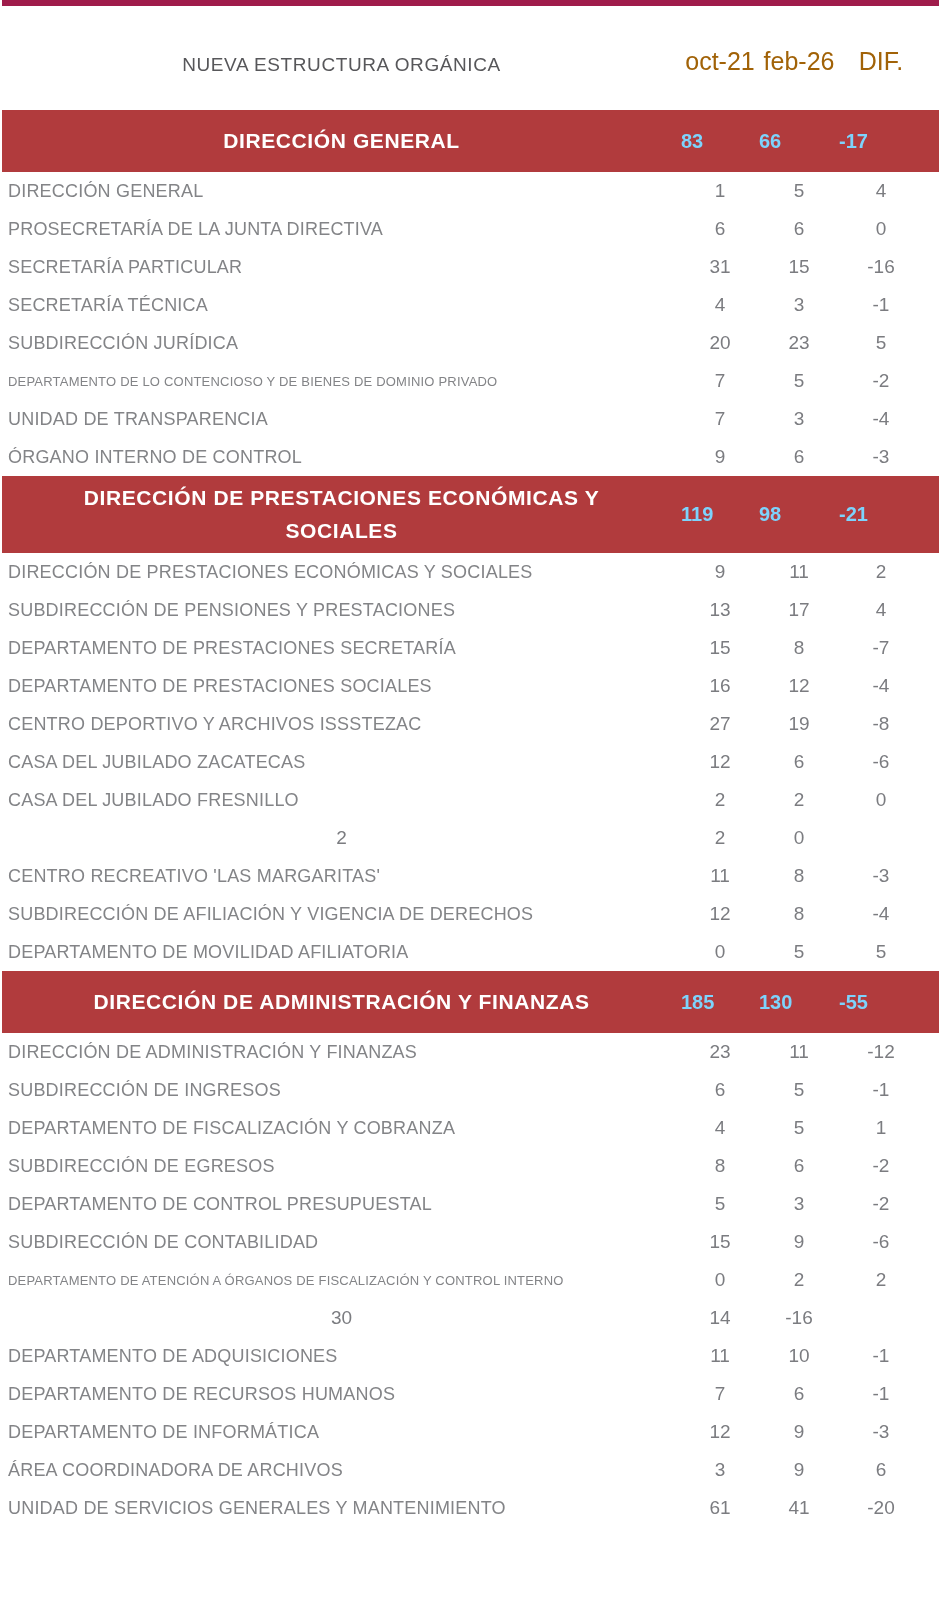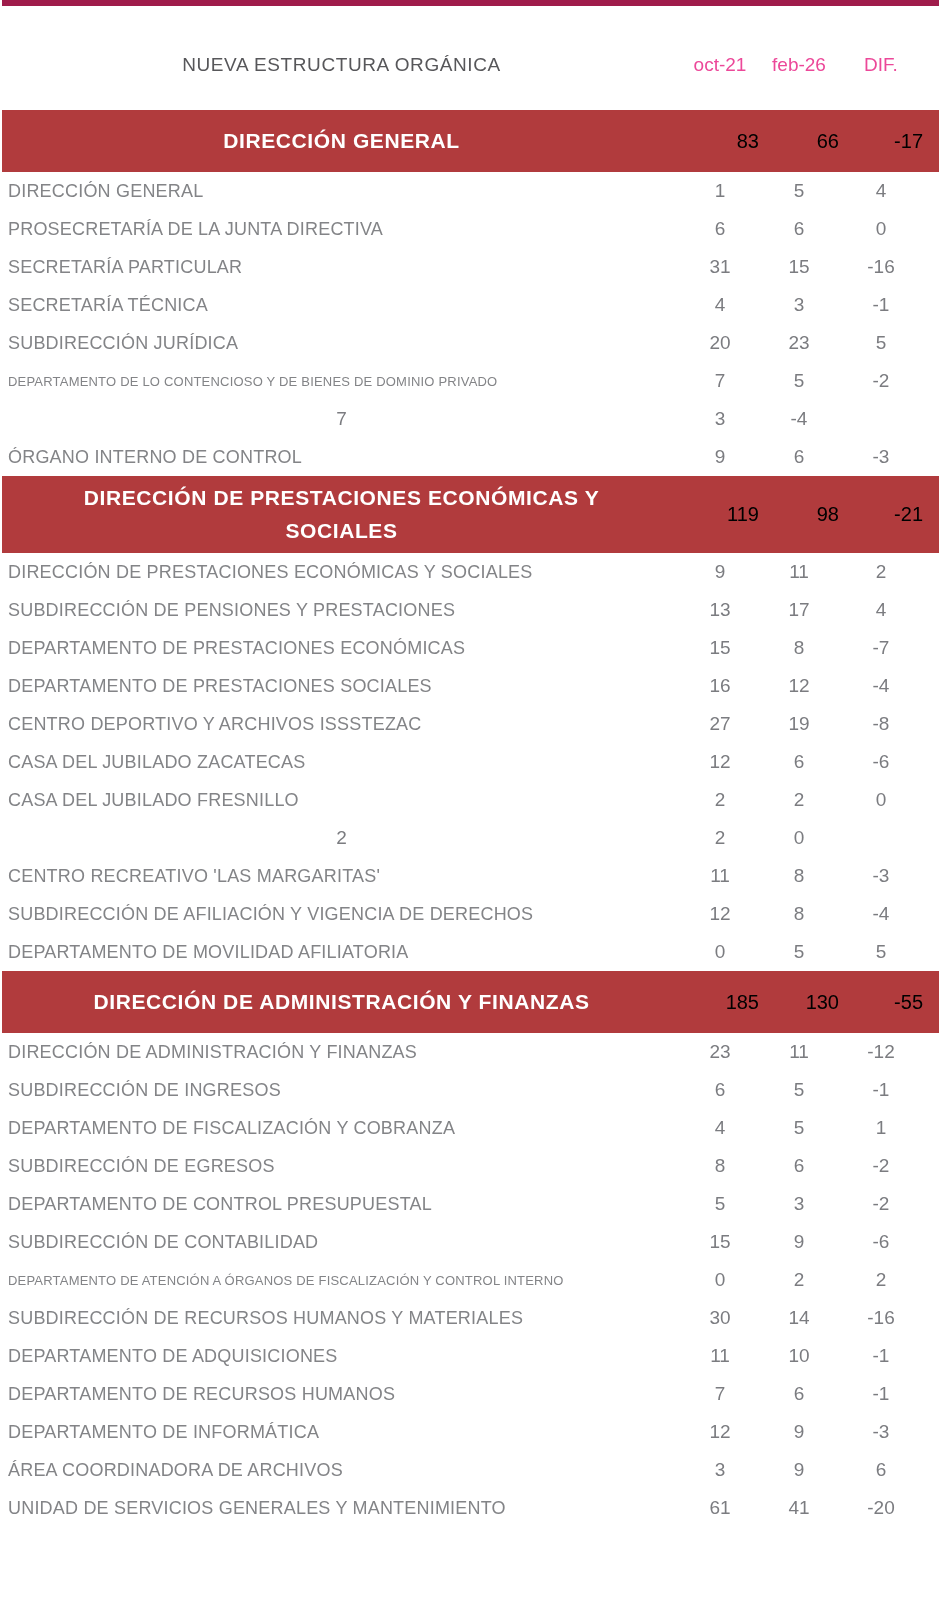--- a/index.html
+++ b/index.html
@@ -39,22 +39,22 @@
     padding-bottom: 6px;
   }
   .col-header .table-title {
     text-align: center;
     font-size: 19px;
     color: #57575A;
     letter-spacing: 0.6px;
   }
   .col-header .col-name {
     text-align: center;
-    font-size: 19px;
-    color: #ec4899;
+    font-size: 25px;
+    color: #a16207;
   }
   
   .section { }
   .section:first-child { margin-top: 28px; }
   .section-header {
     background: #B13B3D;
     min-height: 62px;
     padding-top: 4px;
     padding-bottom: 4px;
     box-sizing: border-box;
@@ -64,23 +64,23 @@
     color: #ffffff;
     font-weight: bold;
     font-size: 21px;
     letter-spacing: 0.6px;
     line-height: 1.55;
     max-width: 580px;
     margin: 0 auto;
     padding: 2px 0;
   }
   .sh-num {
-    text-align: right;
-    color: #000000;
-    font-weight: normal;
+    text-align: left;
+    color: #7dd3fc;
+    font-weight: bold;
     font-size: 20px;
   }
   
   .row { height: 38px; }
   .row-label {
     padding-left: 6px;
     font-size: 18px;
     color: #838487;
     letter-spacing: 0.2px;
     white-space: nowrap;
@@ -144,20 +144,21 @@
             <div class="row-num">23</div>
             <div class="row-num">5</div>
           </div>
           <div class="grid row">
             <div class="row-label row-label-small">DEPARTAMENTO DE LO CONTENCIOSO Y DE BIENES DE DOMINIO PRIVADO</div>
             <div class="row-num">7</div>
             <div class="row-num">5</div>
             <div class="row-num">-2</div>
           </div>
           <div class="grid row">
+            <div class="row-label">UNIDAD DE TRANSPARENCIA</div>
             <div class="row-num">7</div>
             <div class="row-num">3</div>
             <div class="row-num">-4</div>
           </div>
           <div class="grid row">
             <div class="row-label">ÓRGANO INTERNO DE CONTROL</div>
             <div class="row-num">9</div>
             <div class="row-num">6</div>
             <div class="row-num">-3</div>
           </div>
@@ -175,21 +176,21 @@
             <div class="row-num">11</div>
             <div class="row-num">2</div>
           </div>
           <div class="grid row">
             <div class="row-label">SUBDIRECCIÓN DE PENSIONES Y PRESTACIONES</div>
             <div class="row-num">13</div>
             <div class="row-num">17</div>
             <div class="row-num">4</div>
           </div>
           <div class="grid row">
-            <div class="row-label">DEPARTAMENTO DE PRESTACIONES ECONÓMICAS</div>
+            <div class="row-label">DEPARTAMENTO DE PRESTACIONES SECRETARÍA</div>
             <div class="row-num">15</div>
             <div class="row-num">8</div>
             <div class="row-num">-7</div>
           </div>
           <div class="grid row">
             <div class="row-label">DEPARTAMENTO DE PRESTACIONES SOCIALES</div>
             <div class="row-num">16</div>
             <div class="row-num">12</div>
             <div class="row-num">-4</div>
           </div>
@@ -278,21 +279,20 @@
             <div class="row-num">9</div>
             <div class="row-num">-6</div>
           </div>
           <div class="grid row">
             <div class="row-label row-label-small">DEPARTAMENTO DE ATENCIÓN A ÓRGANOS DE FISCALIZACIÓN Y CONTROL INTERNO</div>
             <div class="row-num">0</div>
             <div class="row-num">2</div>
             <div class="row-num">2</div>
           </div>
           <div class="grid row">
-            <div class="row-label">SUBDIRECCIÓN DE RECURSOS HUMANOS Y MATERIALES</div>
             <div class="row-num">30</div>
             <div class="row-num">14</div>
             <div class="row-num">-16</div>
           </div>
           <div class="grid row">
             <div class="row-label">DEPARTAMENTO DE ADQUISICIONES</div>
             <div class="row-num">11</div>
             <div class="row-num">10</div>
             <div class="row-num">-1</div>
           </div>

